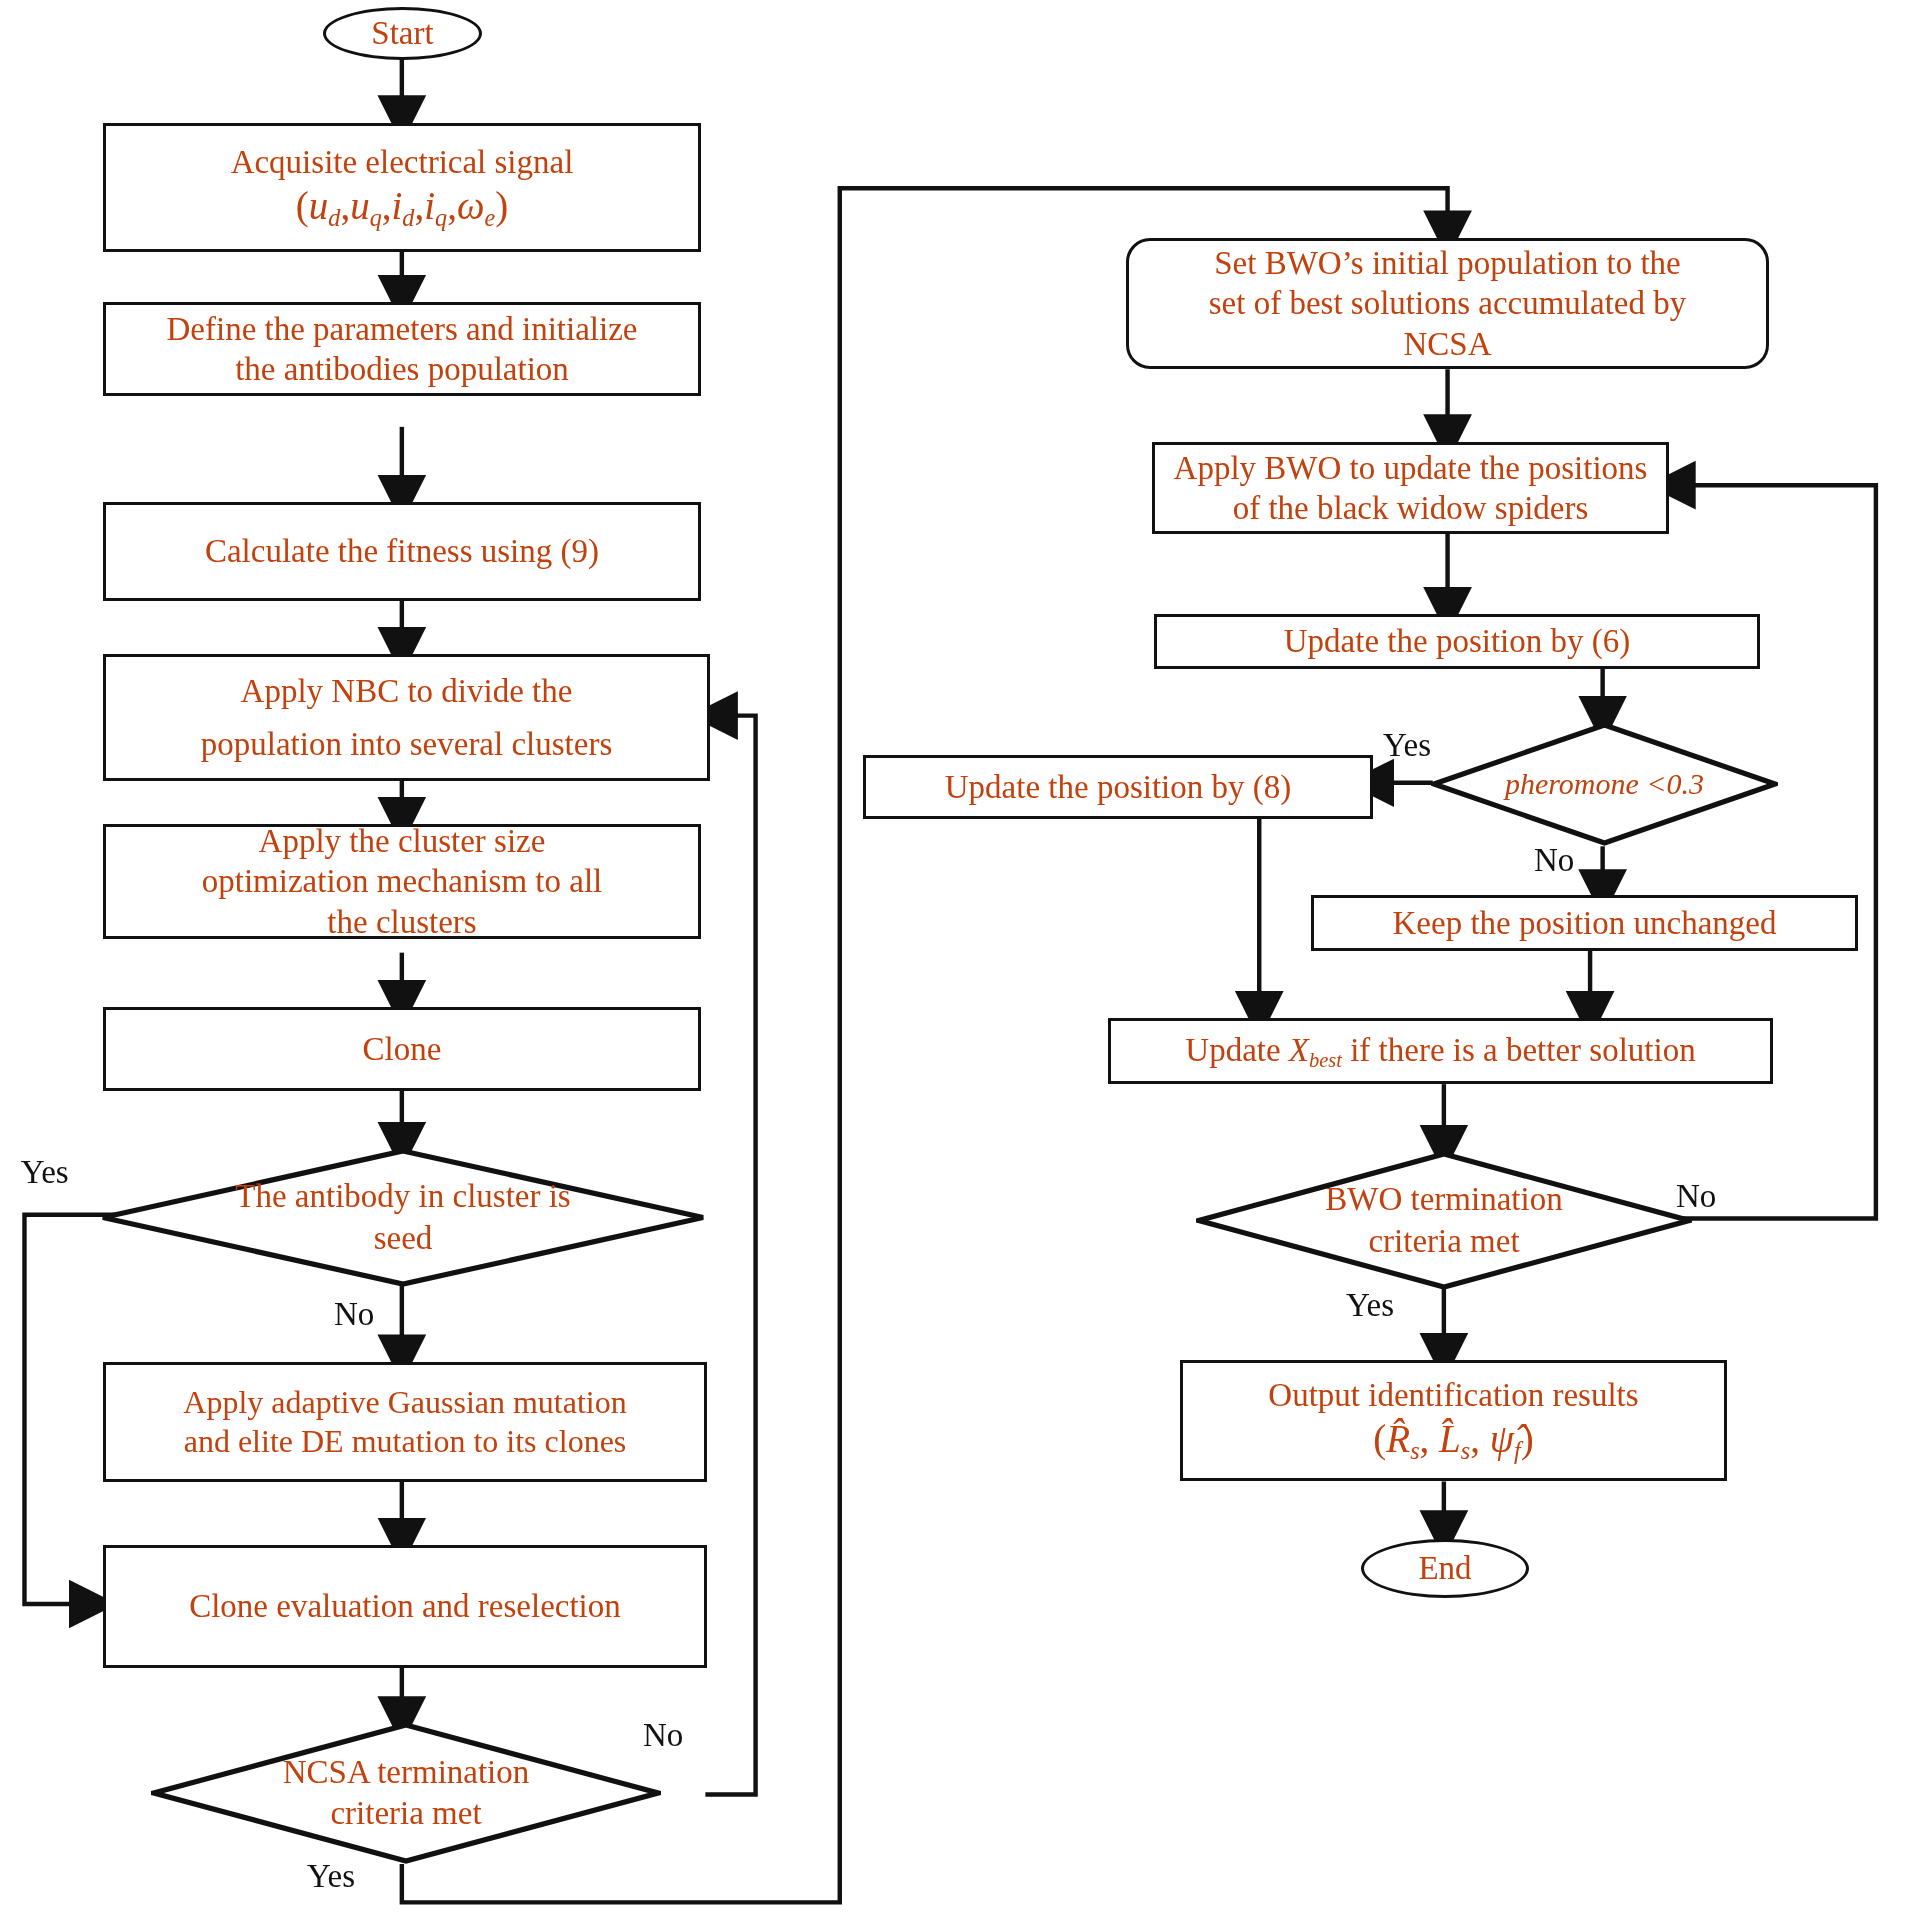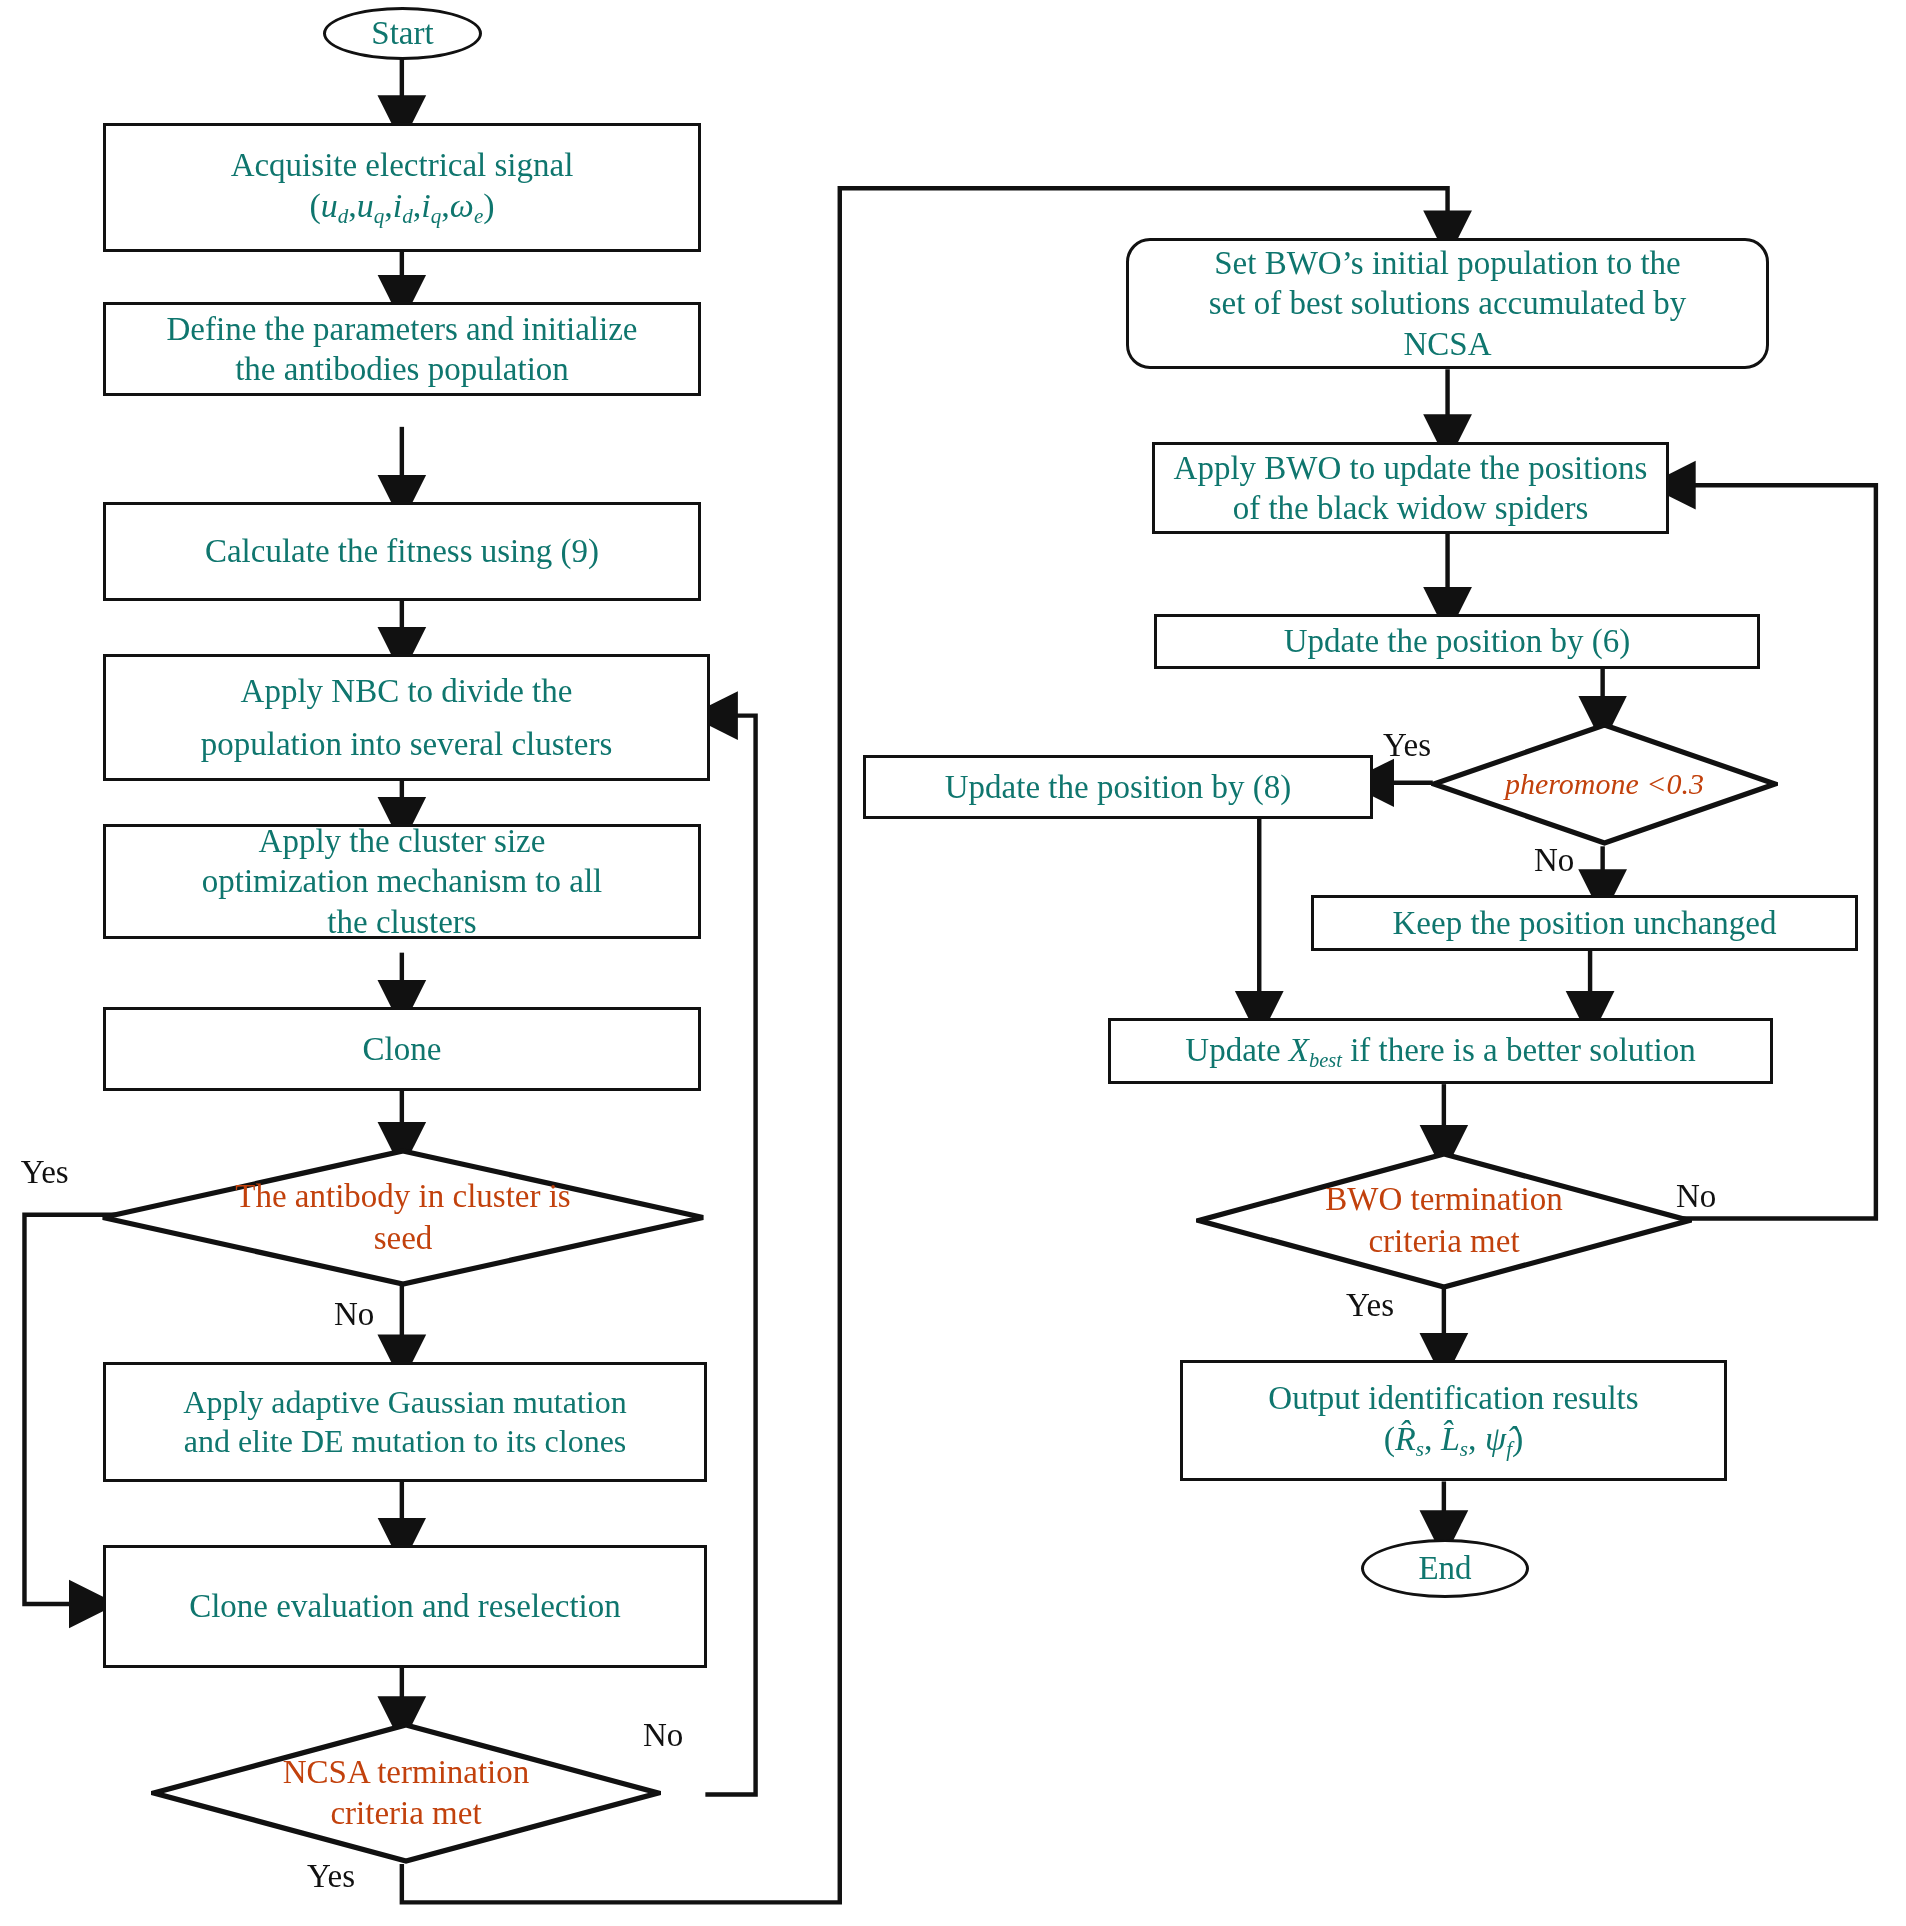--- a/index.html
+++ b/index.html
@@ -26,21 +26,21 @@
     height: 1926px;
     pointer-events: none;
   }
   .node {
     position: absolute;
     box-sizing: border-box;
     display: flex;
     align-items: center;
     justify-content: center;
     text-align: center;
-    color: #0f766e;
+    color: #c2410c;
     background: #ffffff;
   }
   .proc {
     border: 3.7px solid #111111;
     line-height: 1.22;
   }
   .term {
     border: 3.7px solid #111111;
     border-radius: 50%;
   }
@@ -76,21 +76,21 @@
   .f42 { font-size: 32px; }
   .f44 { font-size: 33px; }
   .ital { font-style: italic; }
   sub {
     font-size: 0.62em;
     vertical-align: -0.28em;
     font-style: italic;
   }
   .mathline {
     font-style: italic;
-    font-size: 34px;
+    font-size: 39px;
   }
   .mathline .pnc { font-style: normal; }
   .hatwrap {
     position: relative;
     display: inline-block;
   }
 </style>
 </head>
 <body>
 

